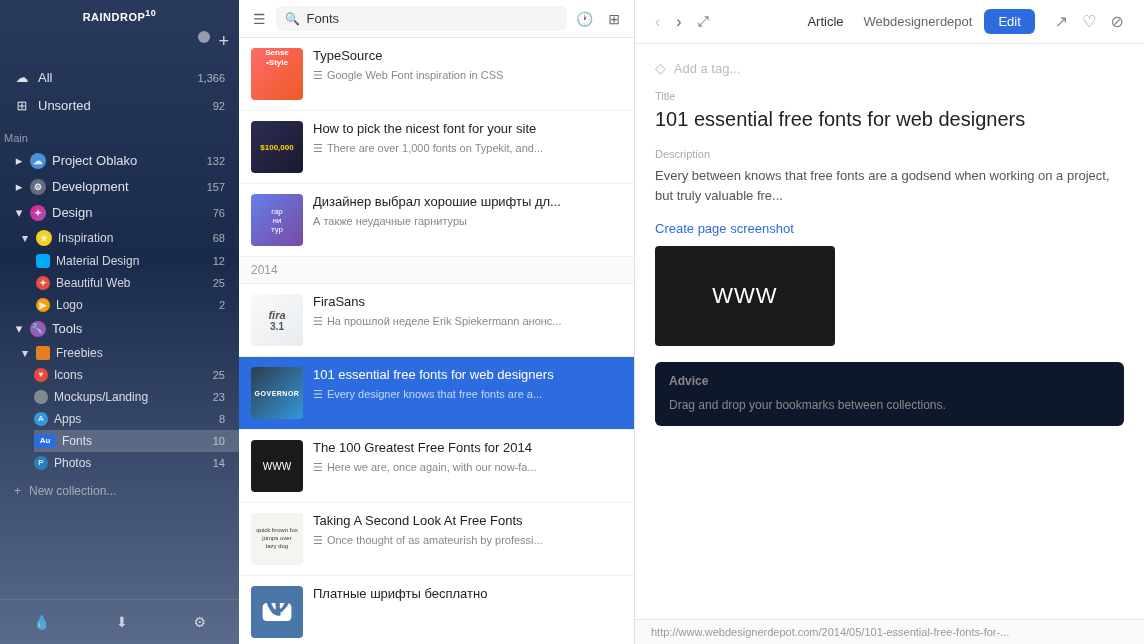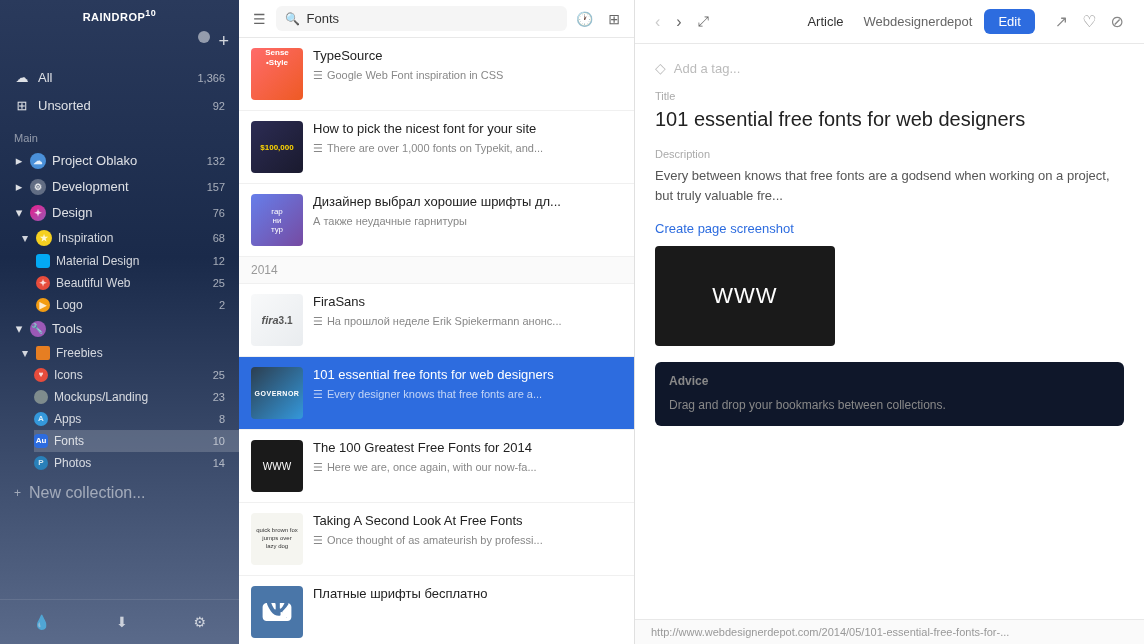--- a/index.html
+++ b/index.html
@@ -12,21 +12,21 @@
     .raindrop-logo span { font-size: 9px; vertical-align: super; }
     .sidebar-top-actions { margin-left: auto; display: flex; gap: 8px; }
     .dot-btn { width: 12px; height: 12px; border-radius: 50%; background: rgba(255,255,255,0.5); border: none; cursor: pointer; }
     .plus-btn { background: none; border: none; color: #fff; font-size: 18px; cursor: pointer; opacity: 0.8; }
 
     .sidebar-nav { padding: 4px 0; }
     .sidebar-item { display: flex; align-items: center; padding: 6px 14px; cursor: pointer; color: rgba(255,255,255,0.85); font-size: 13px; gap: 8px; border-radius: 0; }
     .sidebar-item .count { margin-left: auto; font-size: 11px; color: rgba(255,255,255,0.6); }
     .sidebar-item .icon { width: 16px; height: 16px; display: flex; align-items: center; justify-content: center; }
 
-    .sidebar-section-label { font-size: 11px; color: rgba(255,255,255,0.5); padding: 8px 14px 4px; text-transform: none; font-weight: 500; }
+    .sidebar-section-label { font-size: 11px; color: rgba(255,255,255,0.5); padding: 8px 4px 4px; text-transform: none; font-weight: 500; }
     .sidebar-group-item { display: flex; align-items: center; padding: 5px 14px; cursor: pointer; color: rgba(255,255,255,0.85); font-size: 13px; gap: 6px; }
     .sidebar-group-item .count { margin-left: auto; font-size: 11px; color: rgba(255,255,255,0.6); }
 
     .sidebar-sub { padding-left: 20px; }
     .sidebar-sub-item { display: flex; align-items: center; padding: 4px 14px 4px 0; cursor: pointer; color: rgba(255,255,255,0.8); font-size: 12px; gap: 6px; }
     .sidebar-sub-item .count { margin-left: auto; font-size: 11px; color: rgba(255,255,255,0.6); }
 
     .sidebar-active { background: rgba(255,255,255,0.18) !important; }
 
     .sidebar-bottom { margin-top: auto; border-top: 1px solid rgba(255,255,255,0.1); padding: 8px 0; display: flex; justify-content: space-around; }
@@ -60,21 +60,21 @@
     .bm-content { flex: 1; min-width: 0; }
     .bm-title { font-size: 13px; font-weight: 500; color: #222; margin-bottom: 4px; line-height: 1.3; }
     .bm-desc { font-size: 11px; color: #888; white-space: nowrap; overflow: hidden; text-overflow: ellipsis; display: flex; align-items: center; gap: 4px; }
 
     .year-separator { padding: 6px 12px; font-size: 12px; color: #999; background: #fafafa; border-bottom: 1px solid #f0f0f0; }
 
     
     .thumb-typesource { background: linear-gradient(135deg, #ff6b6b, #ee5a24); display: flex; align-items: flex-start; justify-content: center; color: white; font-size: 10px; font-weight: bold; }
     .thumb-nicefont { background: linear-gradient(135deg, #2c2c54, #1a1a2e); display: flex; align-items: center; justify-content: center; color: #ffd700; font-size: 8px; font-weight: bold; }
     .thumb-ru { background: linear-gradient(135deg, #667eea, #764ba2); display: flex; align-items: center; justify-content: center; color: white; font-size: 9px; }
-    .thumb-fira { background: linear-gradient(135deg, #f8f9fa, #e9ecef); display: flex; align-items: center; justify-content: center; color: #333; font-size: 11px; font-weight: bold; flex-direction: row; }
+    .thumb-fira { background: linear-gradient(135deg, #f8f9fa, #e9ecef); display: flex; align-items: center; justify-content: center; color: #333; font-size: 11px; font-weight: bold; flex-direction: column; }
     .thumb-governor { background: linear-gradient(135deg, #2c3e50, #3498db); display: flex; align-items: center; justify-content: center; color: white; font-size: 9px; }
     .thumb-www { background: #1a1a1a; display: flex; align-items: center; justify-content: center; color: white; font-size: 10px; font-weight: bold; }
     .thumb-secondlook { background: #f5f5f0; display: flex; align-items: center; justify-content: center; color: #333; font-size: 7px; line-height: 1.2; }
     .thumb-vk { background: #4a76a8; display: flex; align-items: center; justify-content: center; }
 
     
     .right-panel { flex: 1; height: 644px; background: #fff; display: flex; flex-direction: column; }
     .right-toolbar { display: flex; align-items: center; padding: 8px 16px; border-bottom: 1px solid #e8e8e8; gap: 8px; }
     .nav-btn { background: none; border: none; cursor: pointer; color: #666; font-size: 16px; padding: 4px; }
     .nav-btn:disabled { color: #ccc; }
@@ -210,35 +210,35 @@
         <span class="ci" style="background:#7f8c8d;width:14px;height:14px;"></span>
         <span style="font-size:12px;">Mockups/Landing</span>
         <span class="count">23</span>
       </div>
       <div class="sidebar-sub-item">
         <span class="ci ci-people" style="width:14px;height:14px;font-size:8px;">A</span>
         <span style="font-size:12px;">Apps</span>
         <span class="count">8</span>
       </div>
       <div class="sidebar-sub-item sidebar-active">
-        <span class="ci ci-au" style="width:14px;height:14px;font-size:8px;">Au</span>
+        <span class="ci ci-au" style="width:22px;height:14px;font-size:8px;">Au</span>
         <span style="font-size:12px;">Fonts</span>
         <span class="count">10</span>
       </div>
       <div class="sidebar-sub-item">
         <span class="ci" style="background:#2980b9;width:14px;height:14px;font-size:8px;border-radius:50%;">P</span>
         <span style="font-size:12px;">Photos</span>
         <span class="count">14</span>
       </div>
     </div>
   </div>
 
   <div class="sidebar-item" style="opacity:0.6; margin-top:4px;">
     <span style="font-size:12px;">+</span>
-    <span style="font-size:16px;">New collection...</span>
+    <span style="font-size:12px;">New collection...</span>
   </div>
 
   <div class="sidebar-bottom">
     <button class="sidebar-bottom-btn">💧</button>
     <button class="sidebar-bottom-btn">⬇</button>
     <button class="sidebar-bottom-btn">⚙</button>
   </div>
 </div>
 
 <div class="middle-panel">

